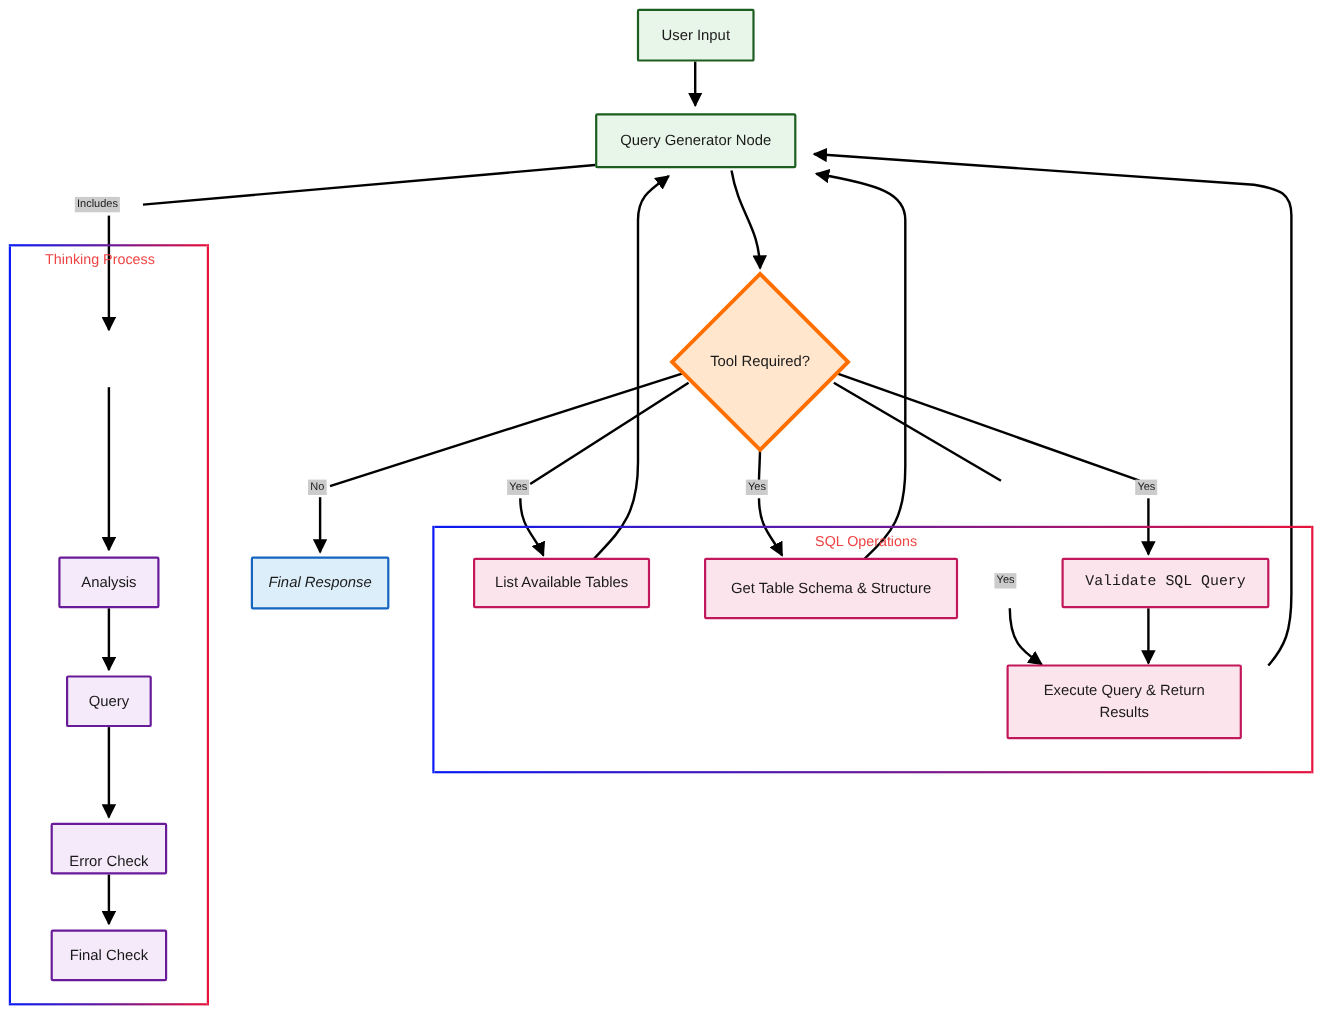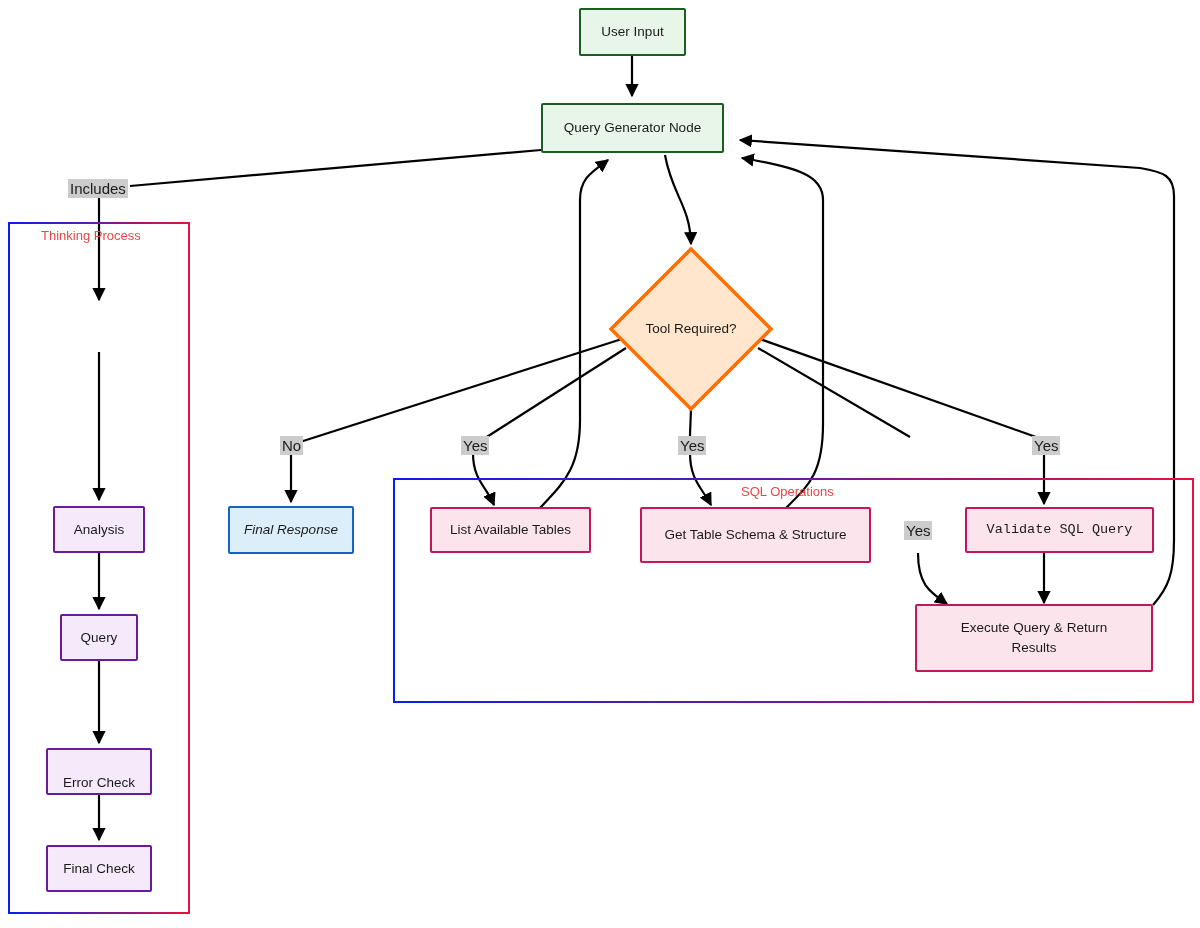--- a/index.html
+++ b/index.html
@@ -86,21 +86,21 @@
   .cluster-label {
     position: absolute;
     font-size: 13px;
     color: #ef4444;
     background: transparent;
     white-space: nowrap;
     z-index: 2;
   }
   .edge-label {
     position: absolute;
-    font-size: 15px;
+    font-size: 10px;
     color: #1a1a1a;
     background: #cccccc;
     padding: 1px 2px;
     white-space: nowrap;
     z-index: 4;
     line-height: 1.15;
   }
 </style>
 </head>
 <body>
@@ -201,21 +201,21 @@
   </div>
 
   <div class="node node-pink" style="left:640px; top:507px; width:231px; height:56px;">
     <span>Get Table Schema &amp; Structure</span>
   </div>
 
   <div class="node node-pink" style="left:965px; top:507px; width:189px; height:46px;font-family:Liberation Mono, monospace;">
     <span>Validate SQL Query</span>
   </div>
 
-  <div class="node node-pink" style="left:915px; top:604px; width:238px; height:68px; flex-direction:column;">
+  <div class="node node-pink" style="left:915px; top:604px; width:214px; height:68px; flex-direction:column;">
     <span>Execute Query &amp; Return</span>
     <span>Results</span>
   </div>
 
   <div class="edge-label" style="left:68px; top:179px;">Includes</div>
   <div class="edge-label" style="left:280px; top:436px;">No</div>
   <div class="edge-label" style="left:461px; top:436px;">Yes</div>
   <div class="edge-label" style="left:678px; top:436px;">Yes</div>
   <div class="edge-label" style="left:904px; top:521px;">Yes</div>
   <div class="edge-label" style="left:1032px; top:436px;">Yes</div>

